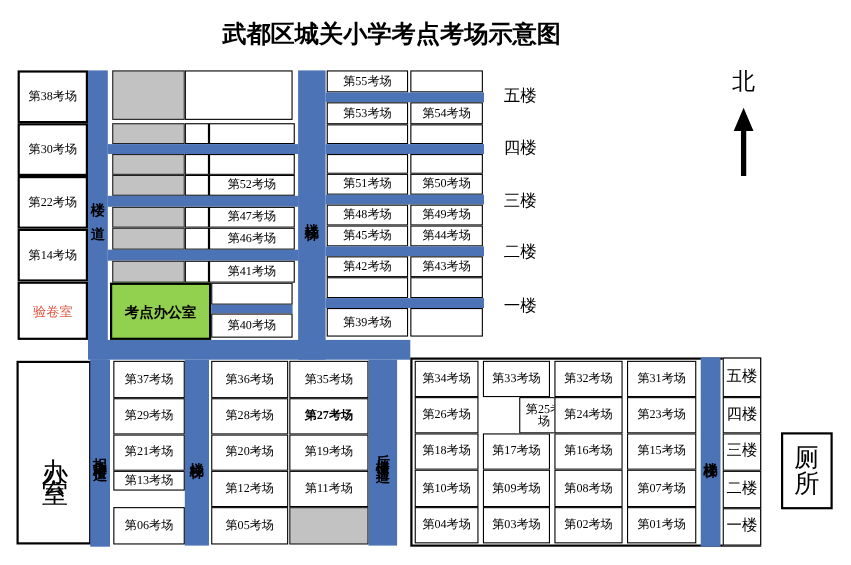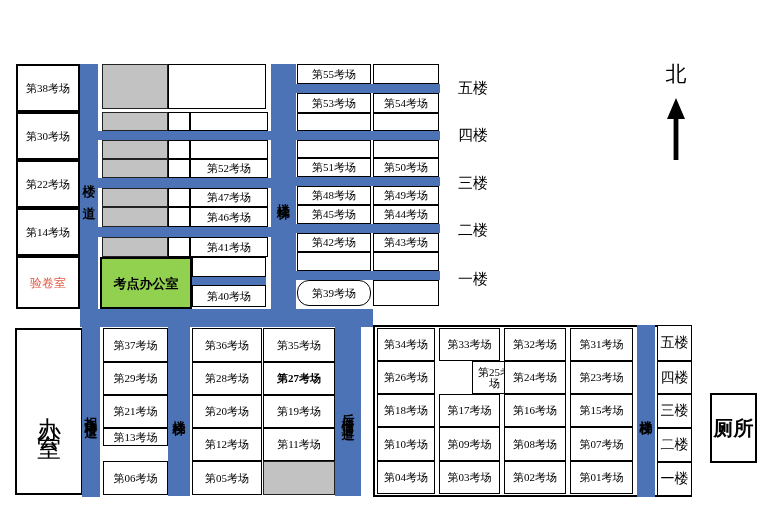--- a/index.html
+++ b/index.html
@@ -15,29 +15,30 @@
   .t-gray{background:var(--gray,#c2c2c2);border:1.2px solid #222;}
   .t-hstrip{background:var(--blue,#4d73b7);}
   .t-vstrip{background:var(--blue,#4d73b7);}
   .t-vstrip span{writing-mode:vertical-rl;text-orientation:upright;font-size:13px;font-weight:bold;}
   .t-green{background:var(--green,#92d050);border:2px solid #000;font-size:13px;font-weight:bold;}
   .t-label{font-size:15px;}
   .t-floorbox{background:#fff;border:1.6px solid #000;font-size:14px;}
   .t-outline{border:2px solid #000;background:transparent;}
   .t-bigoffice{background:#fff;border:2px solid #000;}
   .t-bigoffice span{writing-mode:vertical-rl;text-orientation:upright;font-size:24px;letter-spacing:9px;}
-  .t-toilet{background:#fff;border:2px solid #000;font-size:20px;font-weight:bold;}
+  .t-toilet{background:#fff;border:2px solid #000;font-size:23px;font-weight:normal;}
   #north{position:absolute;left:656px;top:60px;width:40px;text-align:center;}
   #north-label{font-size:21px;color:#000;}
   #north-svg{display:block;margin:10px auto 0 auto;}
 </style>
 </head>
 <body>
 
 <div id="stage">
+  <div id="title">武都区城关小学考点考场示意图</div>
   <div id="north">
     <div id="north-label">北</div>
     <svg id="north-svg" width="24" height="62" viewBox="0 0 24 62">
       <polygon points="12,0 21,21 14.4,21 14.4,62 9.6,62 9.6,21 3,21" fill="#000"></polygon>
     </svg>
   </div>
   <div id="boxes-root">
       <div class="bx t-rooma" style="left: 16px; top: 64px; width: 64px; height: 48px;">
         <span>第38考场</span>
       </div>
@@ -137,21 +138,21 @@
       <div class="bx t-hstrip" style="left: 296px; top: 224px; width: 144px; height: 9px;"></div>
       <div class="bx t-room" style="left: 297px; top: 233px; width: 74px; height: 19px;">
         <span>第42考场</span>
       </div>
       <div class="bx t-room" style="left: 373px; top: 233px; width: 66px; height: 19px;">
         <span>第43考场</span>
       </div>
       <div class="bx t-room" style="left: 297px; top: 252px; width: 74px; height: 19px;"></div>
       <div class="bx t-room" style="left: 373px; top: 252px; width: 66px; height: 19px;"></div>
       <div class="bx t-hstrip" style="left: 296px; top: 271px; width: 144px; height: 9px;"></div>
-      <div class="bx t-room" style="left: 297px; top: 280px; width: 74px; height: 26px; border-radius: 12px;">
+      <div class="bx t-room" style="left: 297px; top: 280px; width: 74px; height: 26px;">
         <span>第39考场</span>
       </div>
       <div class="bx t-room" style="left: 373px; top: 280px; width: 66px; height: 26px;"></div>
       <div class="bx t-label" style="left: 453px; top: 79px; width: 40px; height: 18px;">
         <span>五楼</span>
       </div>
       <div class="bx t-label" style="left: 453px; top: 126px; width: 40px; height: 18px;">
         <span>四楼</span>
       </div>
       <div class="bx t-label" style="left: 453px; top: 174px; width: 40px; height: 18px;">

